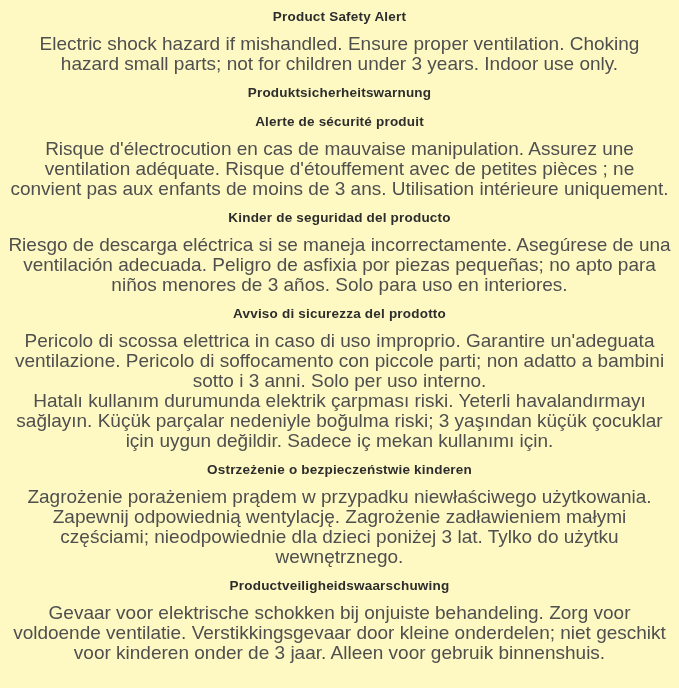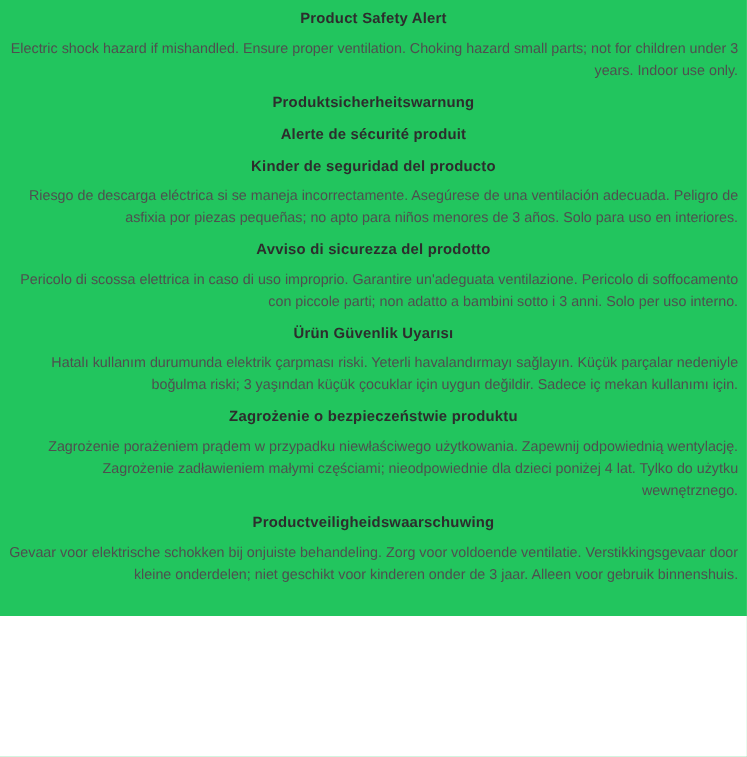--- a/index.html
+++ b/index.html
@@ -2,85 +2,85 @@
 <html><head>
 <meta charset="utf-8">
 <style>
   html, body {
     margin: 0;
     padding: 0;
     background: #ffffff;
   }
   .page {
     width: 679px;
-    height: 560px;
+    height: 688px;
     box-sizing: border-box;
     padding: 4px 8px 0 8px;
-    background: #22c55e;
+    background: #fef9c3;
     font-family: "Liberation Sans", sans-serif;
     overflow: hidden;
   }
   .section-heading {
     font-size: 13.5px;
     font-weight: 700;
     color: #2d2d2d;
     text-align: center;
     letter-spacing: 0.2px;
     line-height: 20px;
     margin: 9px 0 7px 0;
   }
   .section:first-child .section-heading {
     margin-top: 3px;
   }
   .section-body {
-    font-size: 13px;
+    font-size: 19px;
     font-weight: 400;
     color: #4f4f4f;
-    text-align: right;
+    text-align: center;
     line-height: 20px;
     margin: 0;
   }
 </style>
 </head>
 <body>
 
 <div class="page">
 
   <div class="section">
     <h2 class="section-heading">Product Safety Alert</h2>
     <p class="section-body">Electric shock hazard if mishandled. Ensure proper ventilation. Choking hazard small parts; not for children under 3 years. Indoor use only.</p>
   </div>
 
   <div class="section">
     <h2 class="section-heading">Produktsicherheitswarnung</h2>
   </div>
 
   <div class="section">
     <h2 class="section-heading">Alerte de sécurité produit</h2>
+    <p class="section-body">Risque d'électrocution en cas de mauvaise manipulation. Assurez une ventilation adéquate. Risque d'étouffement avec de petites pièces ; ne convient pas aux enfants de moins de 3 ans. Utilisation intérieure uniquement.</p>
   </div>
 
   <div class="section">
     <h2 class="section-heading">Kinder de seguridad del producto</h2>
     <p class="section-body">Riesgo de descarga eléctrica si se maneja incorrectamente. Asegúrese de una ventilación adecuada. Peligro de asfixia por piezas pequeñas; no apto para niños menores de 3 años. Solo para uso en interiores.</p>
   </div>
 
   <div class="section">
     <h2 class="section-heading">Avviso di sicurezza del prodotto</h2>
     <p class="section-body">Pericolo di scossa elettrica in caso di uso improprio. Garantire un'adeguata ventilazione. Pericolo di soffocamento con piccole parti; non adatto a bambini sotto i 3 anni. Solo per uso interno.</p>
   </div>
 
 
   <div class="section">
-    <h2 class="section-heading">Ürün Güvenlik Uyarısı</h2>
     <p class="section-body">Hatalı kullanım durumunda elektrik çarpması riski. Yeterli havalandırmayı sağlayın. Küçük parçalar nedeniyle boğulma riski; 3 yaşından küçük çocuklar için uygun değildir. Sadece iç mekan kullanımı için.</p>
   </div>
 
   <div class="section">
-    <h2 class="section-heading">Zagrożenie o bezpieczeństwie produktu</h2>
-    <p class="section-body">Zagrożenie porażeniem prądem w przypadku niewłaściwego użytkowania. Zapewnij odpowiednią wentylację. Zagrożenie zadławieniem małymi częściami; nieodpowiednie dla dzieci poniżej 4 lat. Tylko do użytku wewnętrznego.</p>
+    <h2 class="section-heading">Ostrzeżenie o bezpieczeństwie kinderen</h2>
+    <p class="section-body">Zagrożenie porażeniem prądem w przypadku niewłaściwego użytkowania. Zapewnij odpowiednią wentylację. Zagrożenie zadławieniem małymi częściami; nieodpowiednie dla dzieci poniżej 3 lat. Tylko do użytku wewnętrznego.</p>
   </div>
 
   <div class="section">
     <h2 class="section-heading">Productveiligheidswaarschuwing</h2>
     <p class="section-body">Gevaar voor elektrische schokken bij onjuiste behandeling. Zorg voor voldoende ventilatie. Verstikkingsgevaar door kleine onderdelen; niet geschikt voor kinderen onder de 3 jaar. Alleen voor gebruik binnenshuis.</p>
   </div>
 
 </div>
 
 </body></html>

